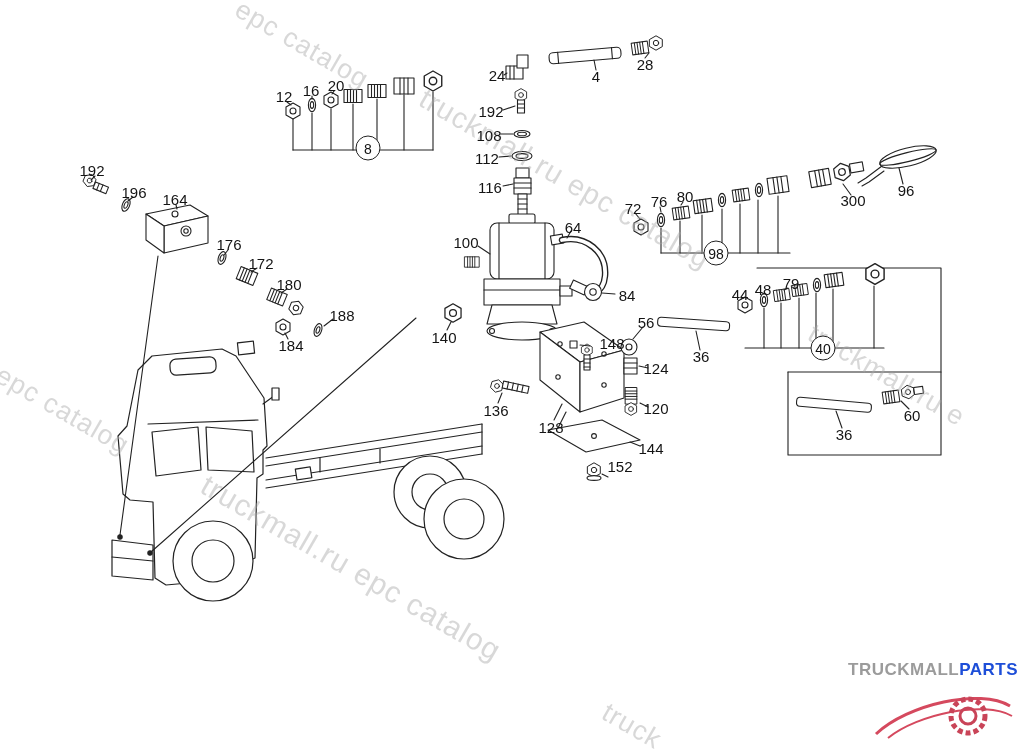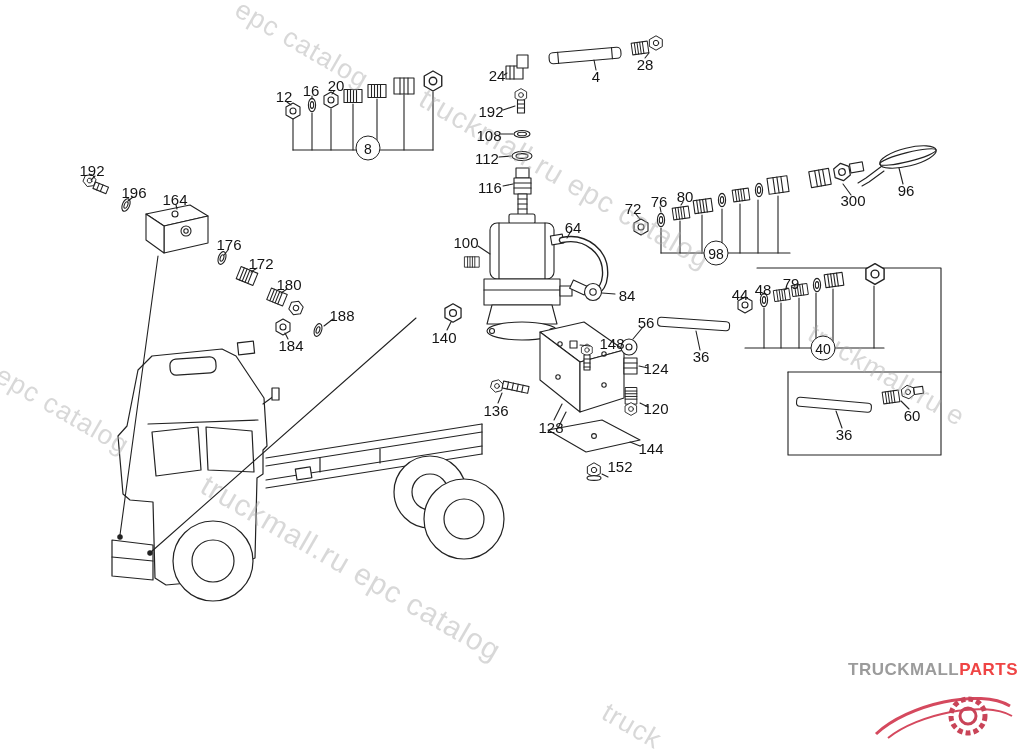--- a/index.html
+++ b/index.html
@@ -8,21 +8,21 @@
   .canvas{position:absolute;left:0;top:0;width:1024px;height:750px;background:#fff}
   svg.art{position:absolute;left:0;top:0;z-index:1}
   .wm{position:absolute;z-index:3;color:rgba(168,168,168,.45);white-space:nowrap;
     font-size:27px;letter-spacing:1px;transform:rotate(30deg);transform-origin:left top;pointer-events:none}
   .lbl{position:absolute;z-index:5;transform:translate(-50%,-50%);font-size:15px;color:#141414}
   .circ{position:absolute;z-index:5;transform:translate(-50%,-50%);width:25px;height:25px;
     border:1.4px solid #222;border-radius:50%;background:#fff;display:flex;
     align-items:center;justify-content:center;font-size:14px}
   .logo{position:absolute;right:6px;top:660px;width:170px;text-align:right;z-index:6}
   .logo-text{font-size:17px;font-weight:bold;letter-spacing:.5px;color:#9b9b9b}
-  .logo-text .accent{color:#ef4444}
+  .logo-text .accent{color:#1d4ed8}
   .logo-art{margin-top:0}
 </style>
 </head>
 <body>
 
 <div class="canvas">
 
   <svg class="art" width="1024" height="750" viewBox="0 0 1024 750" fill="none" stroke="#222" stroke-width="1.1" stroke-linecap="round" stroke-linejoin="round">
     <defs>
       <g id="hex">

